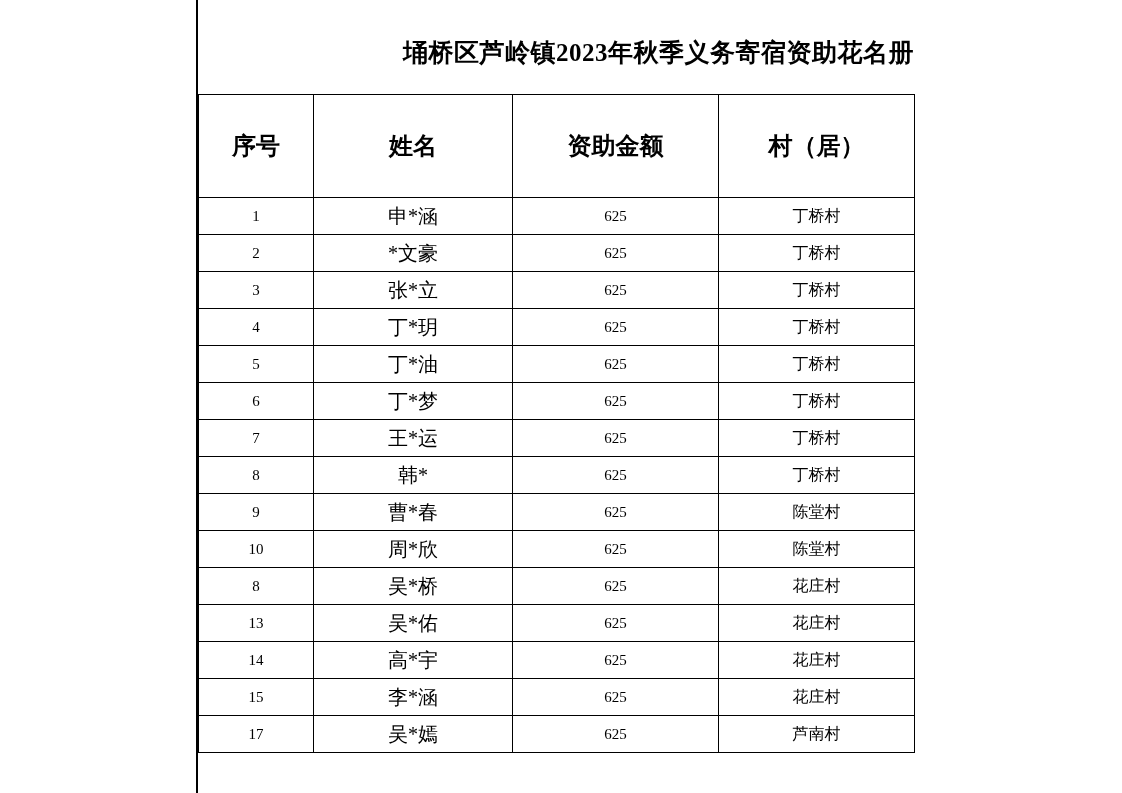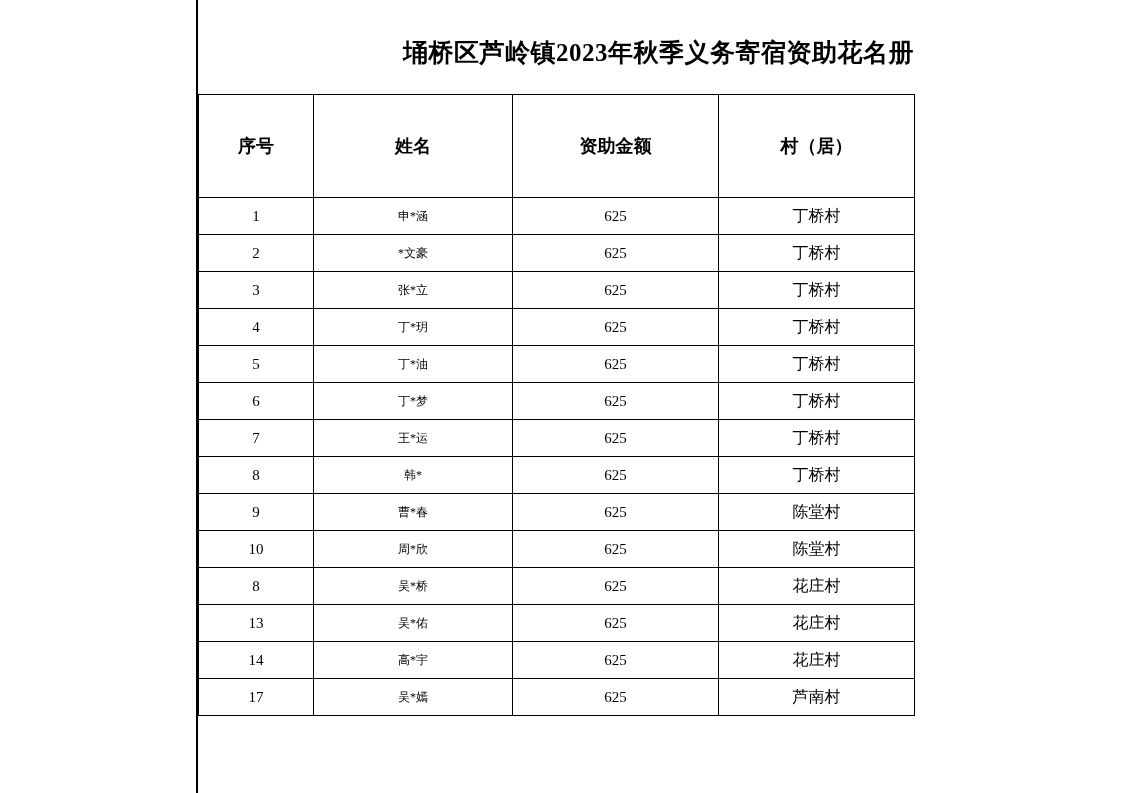--- a/index.html
+++ b/index.html
@@ -52,30 +52,30 @@
     table-layout: fixed;
   }
   table.roster th,
   table.roster td {
     border: 1px solid #000000;
     text-align: center;
     vertical-align: middle;
   }
   table.roster thead th {
     height: 100px;
-    font-size: 18px;
+    font-size: 24px;
     font-weight: bold;
   }
   table.roster tbody td {
     height: 34px;
     font-size: 15px;
     font-weight: normal;
   }
   table.roster tbody td.name-cell {
-    font-size: 12px;
+    font-size: 20px;
   }
   table.roster tbody td.village-cell {
     font-size: 16px;
   }
   .col-idx { width: 115px; }
   .col-name { width: 199px; }
   .col-amount { width: 206px; }
   .col-village { width: 196px; }
 </style>
 </head>
@@ -177,20 +177,26 @@
           <td>625</td>
           <td class="village-cell">花庄村</td>
         </tr>
         <tr>
           <td>14</td>
           <td class="name-cell">高*宇</td>
           <td>625</td>
           <td class="village-cell">花庄村</td>
         </tr>
         <tr>
+          <td>15</td>
+          <td class="name-cell">李*涵</td>
+          <td>625</td>
+          <td class="village-cell">花庄村</td>
+        </tr>
+        <tr>
           <td>17</td>
           <td class="name-cell">吴*嫣</td>
           <td>625</td>
           <td class="village-cell">芦南村</td>
         </tr>
       </tbody>
     </table>
 
   </div>
 </div>

